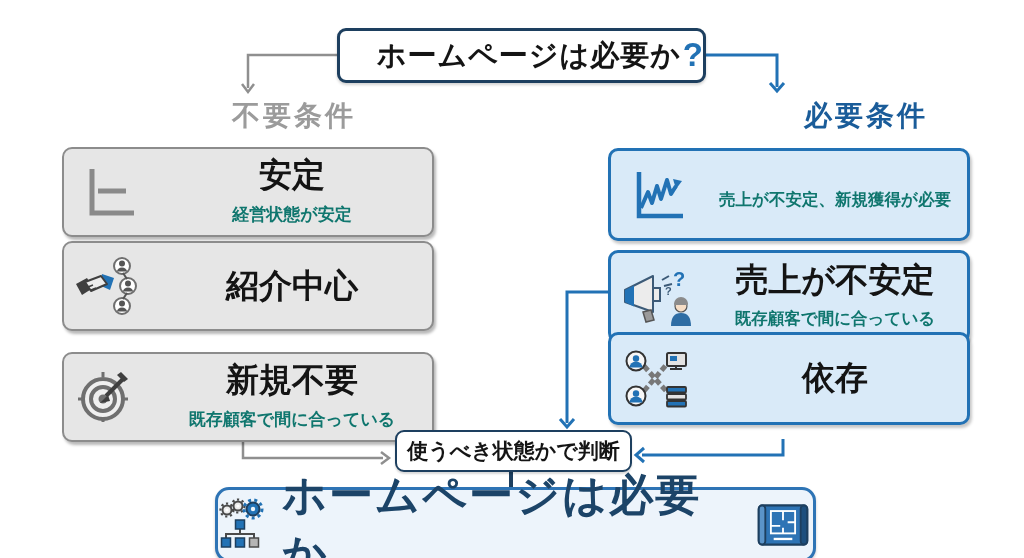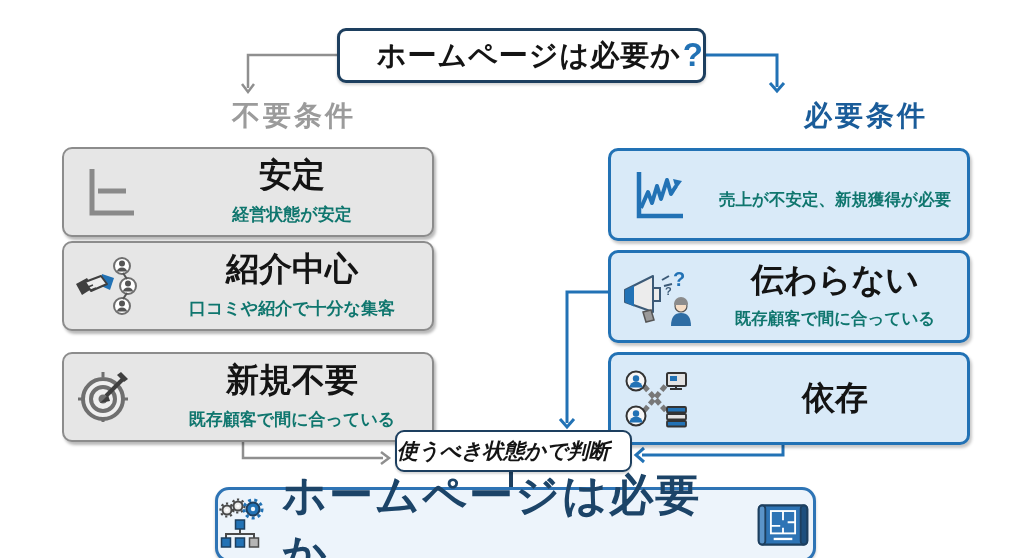--- a/index.html
+++ b/index.html
@@ -26,22 +26,22 @@
   .card.blue{left:608px;width:356px;height:87px;background:#d9eaf8;border:3px solid #2272b5;
              box-shadow:2px 3px 3px rgba(0,0,0,.22);}
   .card-icon{flex:0 0 88px;display:flex;justify-content:center;align-items:center;}
   .card.blue .card-icon{flex:0 0 92px;}
   .card-body{flex:1;text-align:center;}
   .card-title{font-size:33px;font-weight:900;color:#141414;line-height:1.05;}
   .card-sub{font-size:17px;font-weight:bold;color:#0f766e;margin-top:10px;}
   .card.blue .card-sub{font-size:16.5px;}
 
   .judgment-box{left:395px;top:430px;width:233px;height:38px;background:#fff;border:2.5px solid #1d3f5f;
-                border-radius:9px;display:flex;align-items:center;
-                box-shadow:0 2px 2px rgba(0,0,0,.15);font-style:italic;}
+                border-radius:9px;display:flex;align-items:center;justify-content:center;
+                box-shadow:0 2px 2px rgba(0,0,0,.15);}
   .judgment-text{font-size:21px;font-weight:900;color:#141414;}
 
   .final-box{left:215px;top:487px;width:595px;height:69px;background:#edf4fb;border:3.5px solid #2e74b5;
              border-radius:14px;display:flex;align-items:center;justify-content:center;gap:12px;
              box-shadow:0 2px 3px rgba(0,0,0,.2);}
   .final-text{font-size:44px;font-weight:900;color:#1c4468;letter-spacing:2px;}
 </style>
 </head>
 <body>
 
@@ -106,21 +106,20 @@
         </g>
         <path d="M49 16 L53 22 M53 36 L49 42" stroke="#555555" stroke-width="2"></path>
         <polygon points="2,27 13,21 19,31 8,38" fill="#3f3f3f"></polygon>
         <polygon points="28,17 40,21 36,33 25,28" fill="#2272b5"></polygon>
         <polygon points="11,25 27,19 33,27 17,34" fill="#ececec" stroke="#3f3f3f" stroke-width="2" stroke-linejoin="round"></polygon>
         <path d="M14 30 l5 -2 M17 33 l5 -2" stroke="#3f3f3f" stroke-width="1.5"></path>
       </svg>
     </span>
     <div class="card-body">
       <div class="card-title">紹介中心</div>
-      <div class="card-sub">口コミや紹介で十分な集客</div>
     </div>
   </div>
 
   <div class="abs card gray z1" style="top:352px">
     <span class="card-icon">
       <svg width="64" height="58" viewBox="0 0 64 58">
         <circle cx="27" cy="31" r="20" fill="#efefef" stroke="#6f6f6f" stroke-width="4"></circle>
         <circle cx="27" cy="31" r="12" fill="none" stroke="#6f6f6f" stroke-width="4"></circle>
         <circle cx="27" cy="31" r="4.5" fill="#6f6f6f"></circle>
         <path d="M27 4 v5 M27 49 v5 M2 31 h5 M47 31 h5" stroke="#6f6f6f" stroke-width="3"></path>
@@ -158,26 +157,26 @@
         <path d="M41 12 l7 -4 M43 18 l8 -2" stroke="#3c5a77" stroke-width="2"></path>
         <text x="52" y="18" font-size="20" font-weight="bold" fill="#2272b5">?</text>
         <text x="44" y="27" font-size="11" font-weight="bold" fill="#3c5a77">?</text>
         <path d="M53 36 a7 7 0 0 1 14 0 z" fill="#8c8c8c"></path>
         <circle cx="60" cy="38" r="6" fill="#f6ddc5" stroke="#555555" stroke-width="1.2"></circle>
         <path d="M53 37 a7 6 0 0 1 14 0" fill="#8c8c8c"></path>
         <path d="M50 58 q0 -13 10 -13 q10 0 10 13 z" fill="#2e6da4"></path>
       </svg>
     </span>
     <div class="card-body">
-      <div class="card-title">伝わらない</div>
+      <div class="card-title">売上が不安定</div>
       <div class="card-sub">既存顧客で間に合っている</div>
     </div>
   </div>
 
-  <div class="abs card blue z1" style="top:352px">
+  <div class="abs card blue z1" style="top:332px">
     <span class="card-icon">
       <svg width="68" height="58" viewBox="0 0 68 58">
         <g stroke="#787878" stroke-width="5" stroke-dasharray="6 3" fill="none">
           <path d="M21 16 L44 42"></path>
             <path d="M21 41 L44 14"></path>
         </g>
         <circle cx="13" cy="11" r="9.5" fill="#f7f7f7" stroke="#333333" stroke-width="2"></circle>
         <circle cx="13" cy="8.5" r="3.2" fill="#2272b5"></circle>
         <path d="M6.5 17.5 a6.5 6 0 0 1 13 0 z" fill="#2272b5"></path>
         <circle cx="13" cy="46" r="9.5" fill="#f7f7f7" stroke="#333333" stroke-width="2"></circle>

